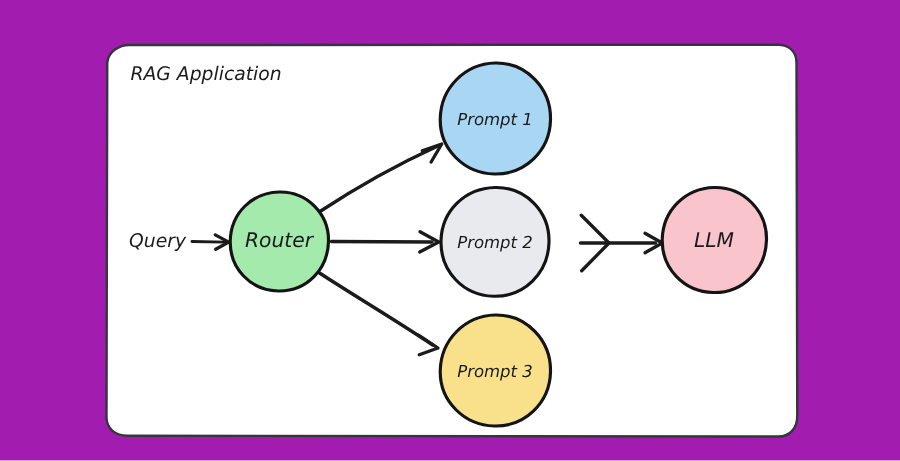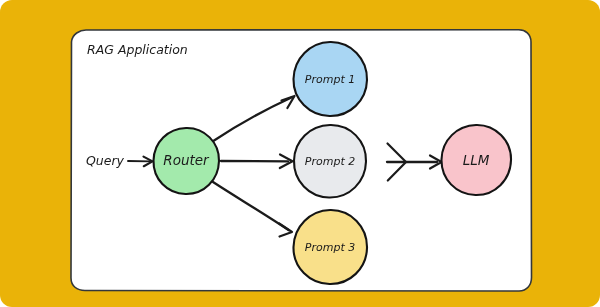--- a/index.html
+++ b/index.html
@@ -10,22 +10,21 @@
   body {
     width: 600px;
     height: 307px;
     overflow: hidden;
     font-family: "DejaVu Sans", sans-serif;
   }
   #diagram-root {
     position: relative;
     width: 600px;
     height: 307px;
-    background: #eab308;
-    border-radius: 12px;
+    background: #a21caf;
   }
   #diagram-svg {
     display: block;
     width: 600px;
     height: 307px;
   }
   .hand-text {
     font-family: "DejaVu Sans", sans-serif;
     fill: #1b1b1b;
     font-style: italic;

